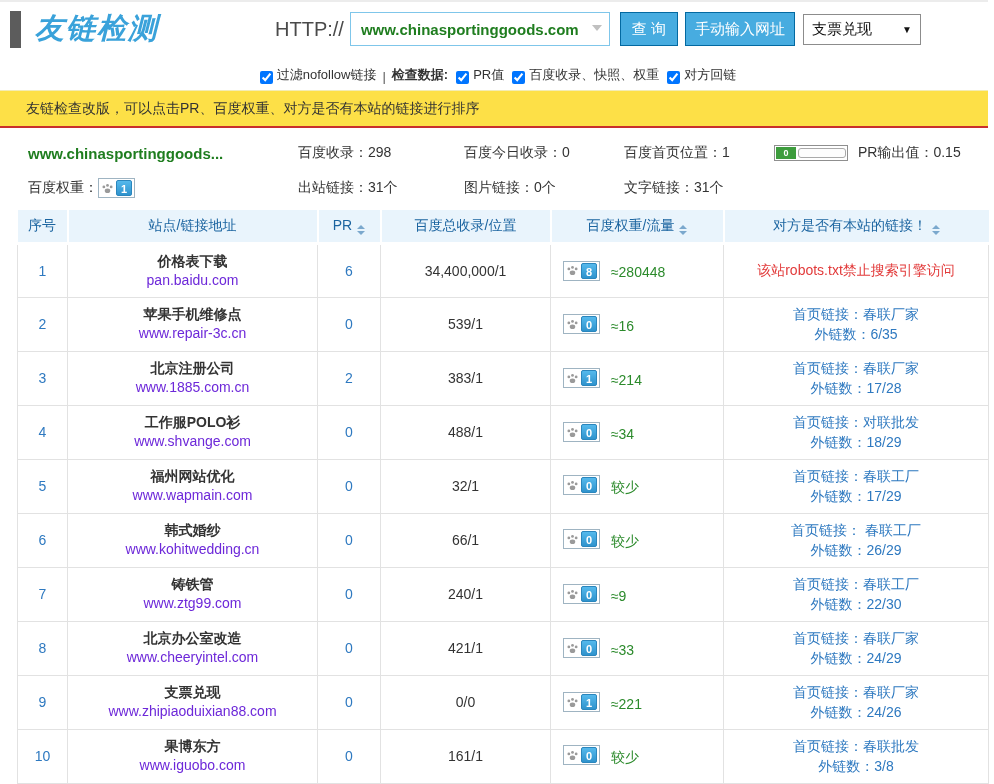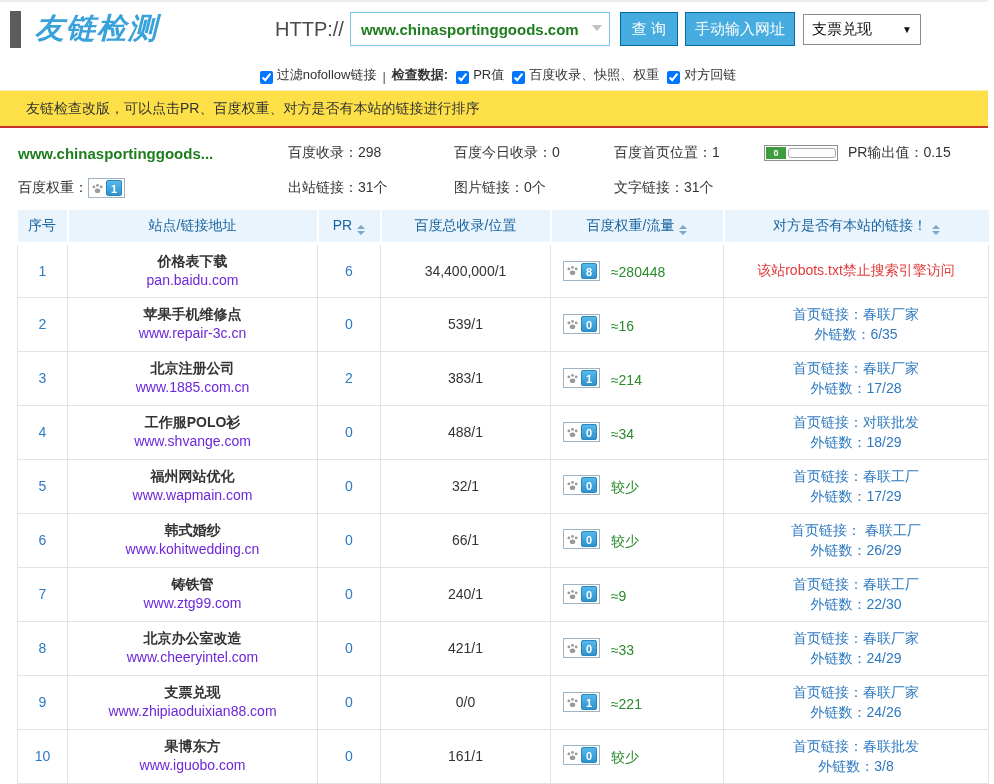--- a/index.html
+++ b/index.html
@@ -32,21 +32,21 @@
   .filters .sep { margin:0 6px; color:#555; }
   .filters b { font-weight:bold; }
 
   
   .notice { margin-top:6px; height:38px; background:#fde047; border-top:1px solid #f3ecb4;
     border-bottom:2px solid #c9302c; display:flex; align-items:center; padding-left:26px;
     font-size:14px; color:#333; }
 
   
   .summary { display:grid; grid-template-columns:270px 166px 160px 150px auto;
-    padding:16px 0 12px 18px; row-gap:16px; align-items:center; font-size:14px; }
+    padding:16px 0 12px 28px; row-gap:16px; align-items:center; font-size:14px; }
   .domain { color:#1f7d1f; font-weight:bold; font-size:15px; cursor:pointer; }
   .stat { white-space:nowrap; }
   .weight-line { display:flex; align-items:center; }
   .badge { display:inline-flex; align-items:center; border:1px solid #9fb4c2; background:#fff;
     padding:1px 2px; gap:2px; box-shadow:0 0 0 1px #fff inset; }
   .badge .lvl { display:inline-block; min-width:16px; height:16px; line-height:16px; text-align:center;
     background:linear-gradient(#55b9ec,#2f93cd); border:1px solid #2b86bd; border-radius:2px;
     color:#fff; font-size:11px; font-weight:bold; }
   .prbar-wrap { display:flex; align-items:center; }
   .prbar { width:74px; height:16px; border:1px solid #8f8f8f; background:#fff; display:flex;

